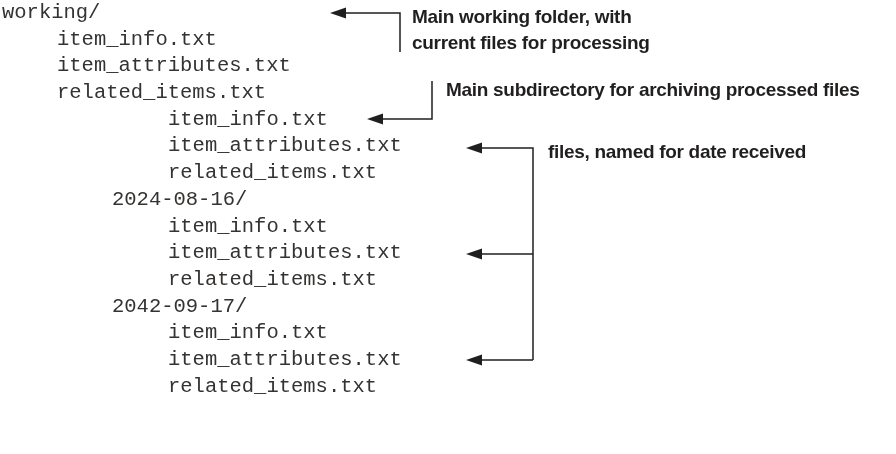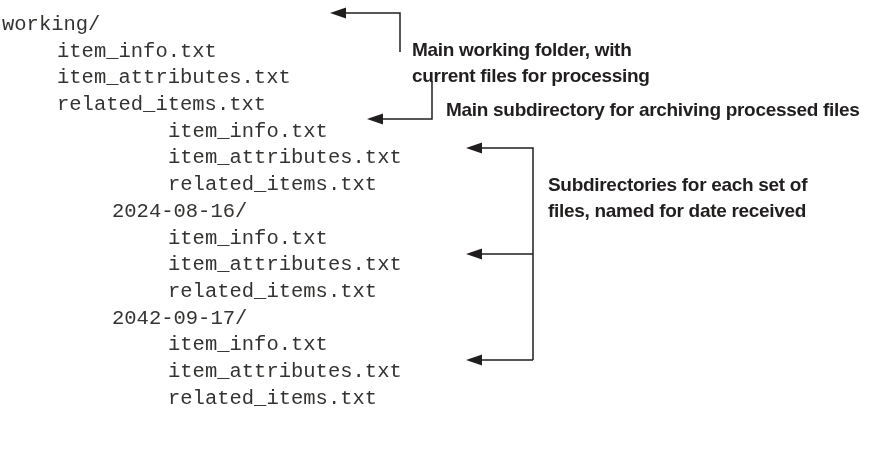--- a/index.html
+++ b/index.html
@@ -13,45 +13,43 @@
   }
   
   .tree {
     position: absolute;
     left: 2px;
     top: 0;
     width: 430px;
     font-family: "Liberation Mono", "DejaVu Sans Mono", monospace;
     font-size: 20.5px;
     color: #353331;
-    margin-top: 12px;
   }
   .tree-row {
     height: 26.7px;
     line-height: 26.7px;
     white-space: pre;
   }
   .lvl0 { padding-left: 0; }
   .lvl1 { padding-left: 55px; }
   .lvl2 { padding-left: 110px; }
   .lvl3 { padding-left: 166px; }
   
   .callout {
     position: absolute;
     font-family: "Liberation Sans", sans-serif;
     font-weight: 700;
     font-size: 19px;
     letter-spacing: -0.3px;
     line-height: 26px;
     color: #211e1e;
     white-space: nowrap;
-    margin-top: 33px;
   }
   .callout-working { left: 412px; top: 4px; }
-  .callout-archive { left: 446px; top: 64px; }
+  .callout-archive { left: 446px; top: 77px; }
   .callout-dated   { left: 548px; top: 139px; }
   
   .arrow-layer {
     position: absolute;
     left: 0; top: 0;
     width: 896px; height: 454px;
     pointer-events: none;
   }
   .arrow-layer path {
     fill: none;
@@ -103,17 +101,16 @@
   <div class="callout callout-working">
     <div>Main working folder, with</div>
     <div>current files for processing</div>
   </div>
 
   <div class="callout callout-archive">
     <div>Main subdirectory for archiving processed files</div>
   </div>
 
   <div class="callout callout-dated">
-    <div>Subdirectories for each set of</div>
     <div>files, named for date received</div>
   </div>
 
 </div>
 
 </body></html>

